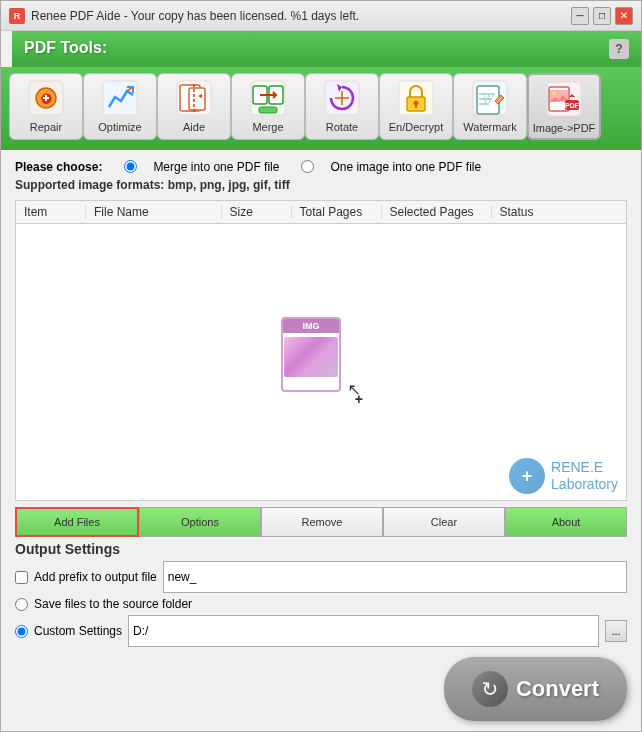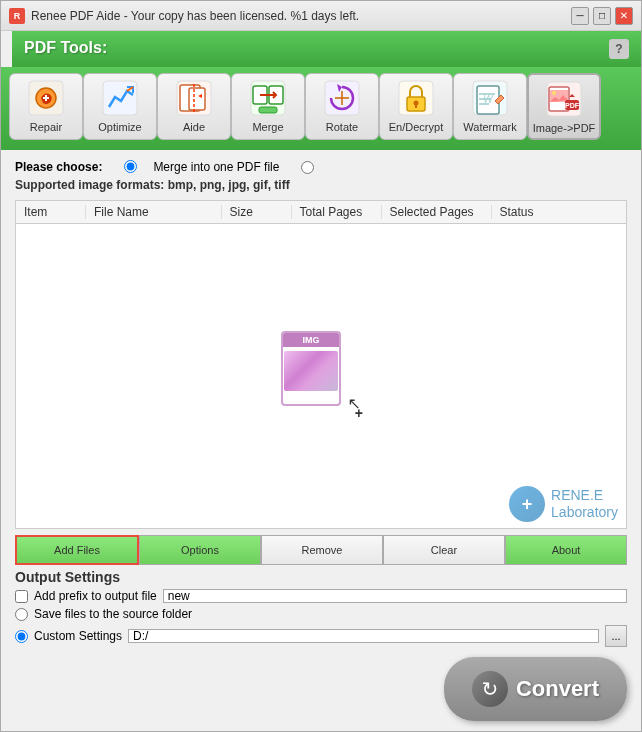--- a/index.html
+++ b/index.html
@@ -296,21 +296,21 @@
     }
     .output-row {
       display: flex;
       align-items: center;
       gap: 6px;
       margin-bottom: 4px;
       font-size: 12px;
     }
     .output-input {
       flex: 1;
-      height: 14px;
+      height: 32px;
       border: 1px solid #aaa;
       padding: 2px 4px;
       font-size: 12px;
       background: white;
     }
     .browse-btn {
       width: 22px; height: 22px;
       border: 1px solid #aaa;
       background: linear-gradient(to bottom, #f0f0f0, #d8d8d8);
       cursor: pointer;
@@ -475,20 +475,21 @@
   <div class="main-content">
 
     <div class="choose-row">
       <span class="choose-label">Please choose:</span>
       <label class="radio-option">
         <input type="radio" name="merge_option" checked="" style="">
         <span>Merge into one PDF file</span>
       </label>
       <label class="radio-option">
         <input type="radio" name="merge_option" style="">
+        <span>One image into one PDF file</span>
       </label>
     </div>
 
     <div class="supported-formats">
       <span>Supported image formats:</span>
       <span>bmp, png, jpg, gif, tiff</span>
     </div>
 
     <div class="file-table">
       <div class="table-header">

